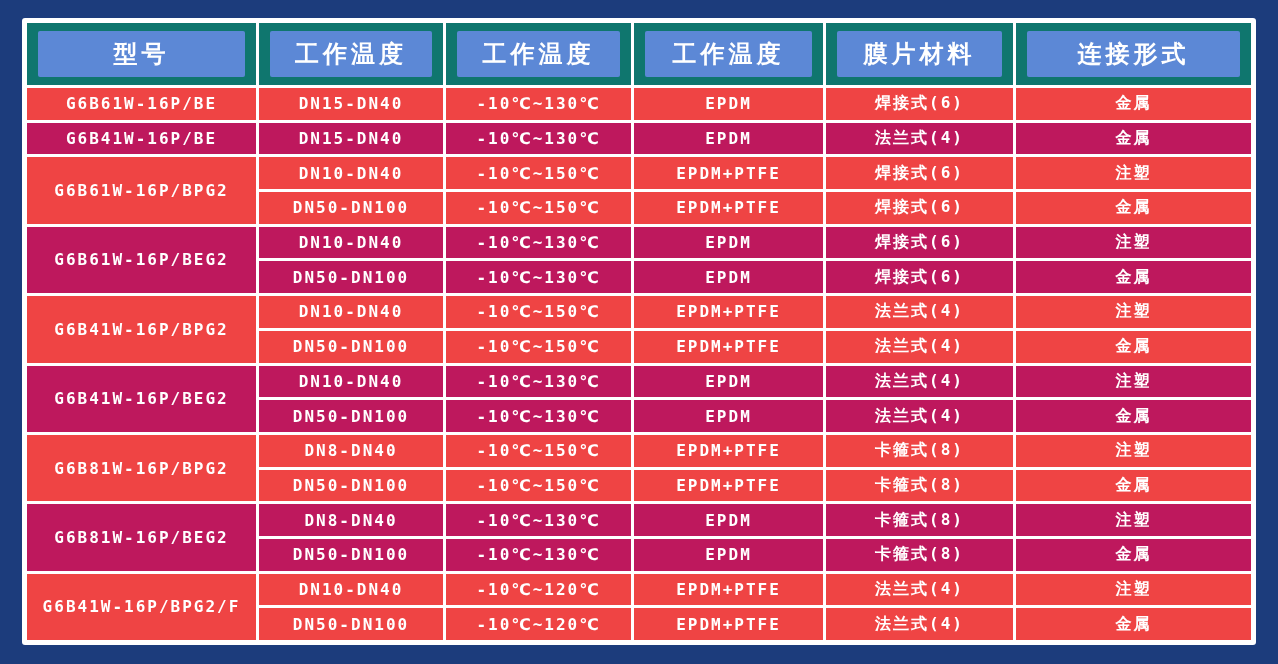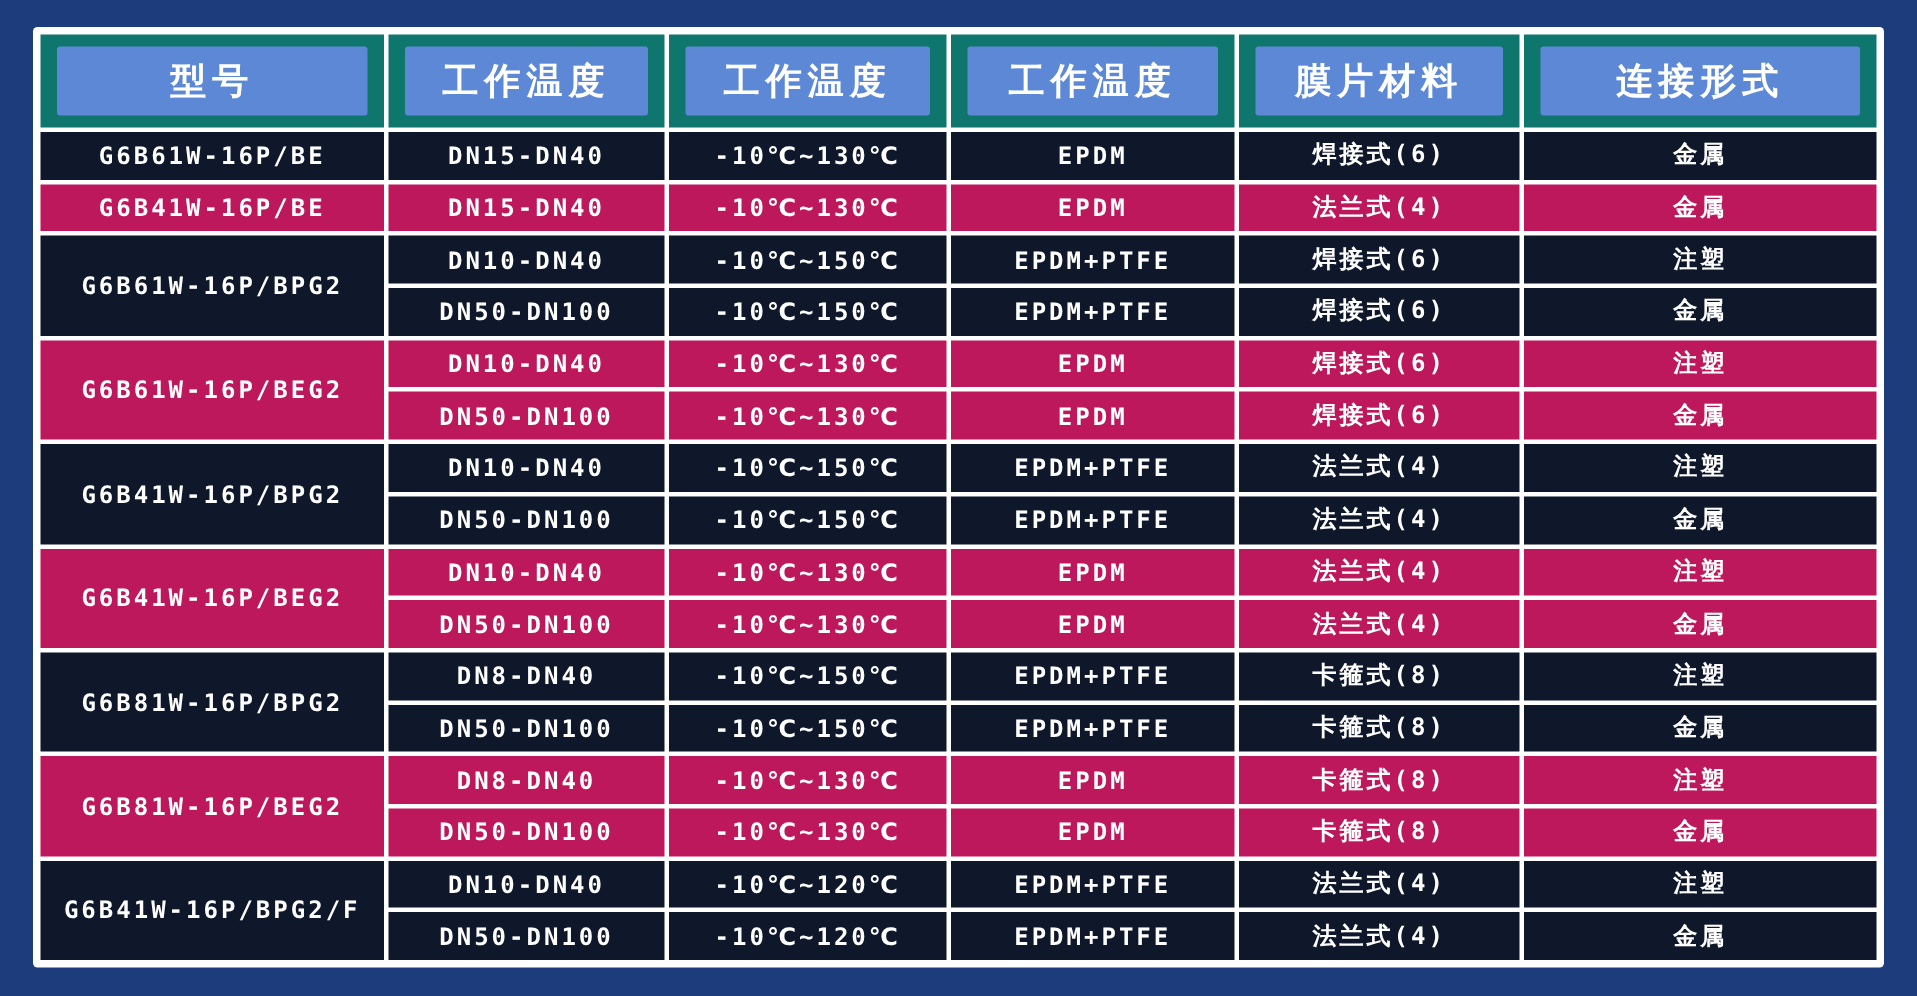--- a/index.html
+++ b/index.html
@@ -37,21 +37,21 @@
     border-radius:2px;
   }
   td {
     height:31px; padding:0 4px;
     text-align:center; vertical-align:middle;
     color:#ffffff;
     font-size:16px; font-weight:bold;
     letter-spacing:2px;
     white-space:nowrap; overflow:hidden;
   }
-  tr.dark td  { background:#0f172a; }
+  tr.dark td  { background:#ef4444; }
   tr.light td { background:#be185d; }
   td.model { letter-spacing:2px; }
 </style>
 </head>
 <body>
 
 <div class="frame">
   <table class="spec">
     <colgroup>
       <col style="width:229px">

